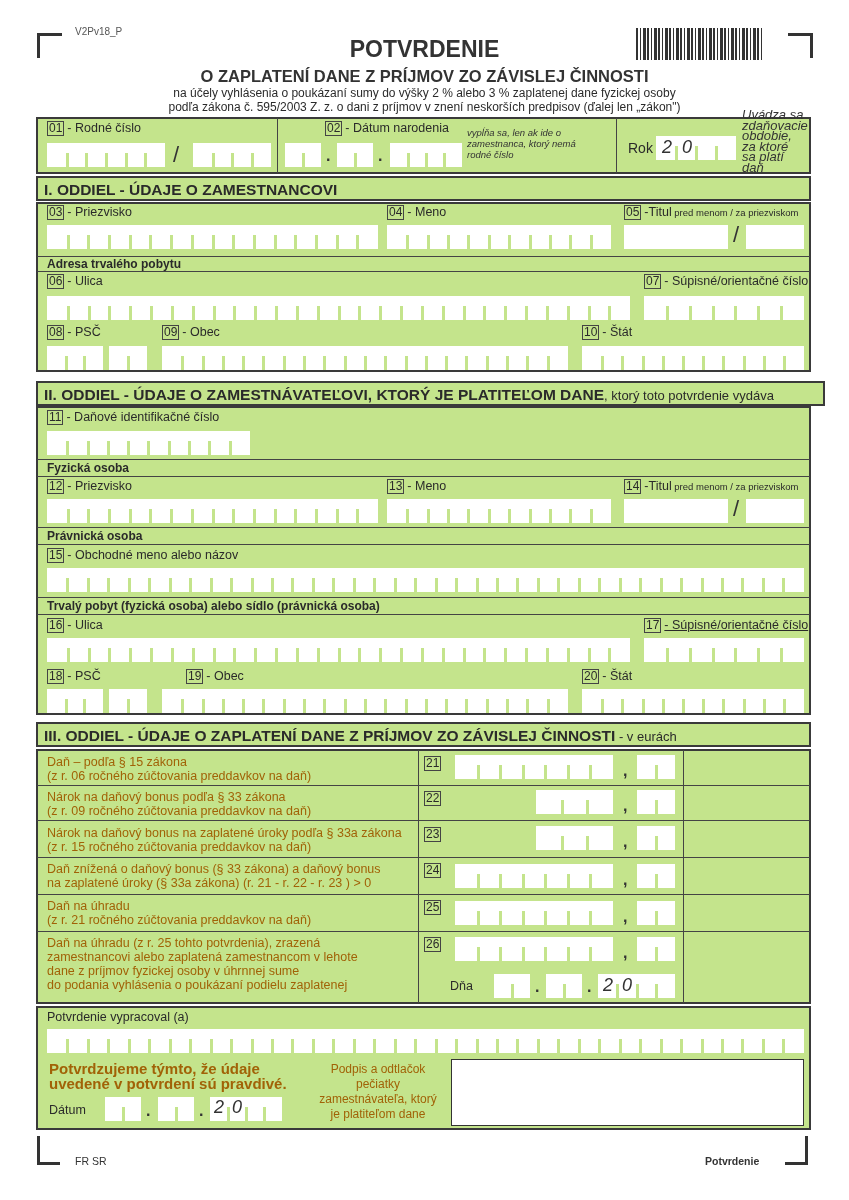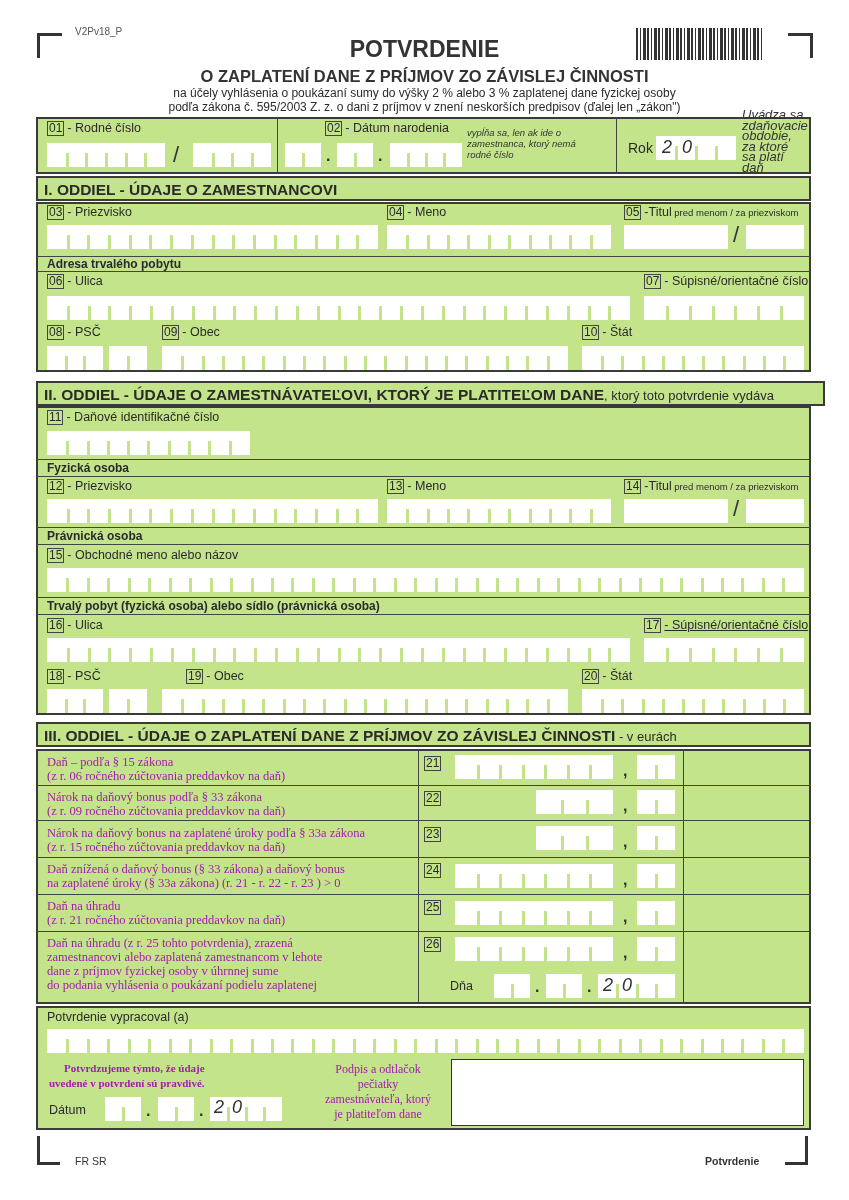--- a/index.html
+++ b/index.html
@@ -19,21 +19,21 @@
   .lbl .num{display:inline-block;border:1px solid #444;padding:0 1px;margin-right:3px;font-size:12px;line-height:13px;}
   .lbl .small{font-size:9.5px;}
   .bold{font-weight:bold;}
   .boxes{position:absolute;display:flex;height:24px;}
   .cell{flex:1;background:#fff;position:relative;height:24px;}
   .cell + .cell::before{content:"";position:absolute;left:0;top:10px;bottom:0;width:3px;margin-left:-1px;background:#c4e48c;}
   .slash{position:absolute;font-size:22px;color:#333;}
   .dot{position:absolute;font-size:16px;font-weight:bold;color:#333;}
   .digit{position:absolute;font-style:italic;font-size:18px;color:#333;}
   .itnote{position:absolute;font-style:italic;font-size:9.5px;line-height:11px;color:#333;}
-  .rowtxt{position:absolute;font-size:12.5px;line-height:14px;color:#a21caf;font-family:Liberation Serif, serif;}
+  .rowtxt{position:absolute;font-size:12.5px;line-height:14px;color:#a16207;}
   .sigbox{position:absolute;background:#fff;border:1.5px solid #333;}
   .footer{position:absolute;font-size:10.5px;color:#333;}
 </style>
 </head>
 <body>
 
 <div class="corner" style="left:37px;top:33px;border-width:3px 0 0 3px;"></div>
 <div class="corner" style="left:788px;top:33px;border-width:3px 3px 0 0;"></div>
 <div class="corner" style="left:37px;top:1136px;border-width:0 0 3px 3px;width:20px;height:26px;"></div>
 <div class="corner" style="left:785px;top:1136px;border-width:0 3px 3px 0;width:20px;height:26px;"></div>
@@ -616,21 +616,21 @@
     <div class="cell"></div>
     <div class="cell"></div>
     <div class="cell"></div>
     <div class="cell"></div>
     <div class="cell"></div>
     <div class="cell"></div>
     <div class="cell"></div>
     <div class="cell"></div>
   </div>
 
-<div class="rowtxt bold" style="left:49px;top:1061px;font-size:11px;line-height:15px;text-align:right;">
+<div class="rowtxt bold" style="left:49px;top:1061px;font-size:15px;line-height:15px;">
     <div>Potvrdzujeme týmto, že údaje</div>
     <div>uvedené v potvrdení sú pravdivé.</div>
   </div>
 <div class="lbl" style="left:49px;top:1103px;">Dátum</div>
 <div class="boxes" style="left:105px;top:1097px;width:36px;">
     <div class="cell"></div>
     <div class="cell"></div>
   </div>
 <div class="dot" style="left:146px;top:1102px;">.</div>
 <div class="boxes" style="left:158px;top:1097px;width:36px;">

